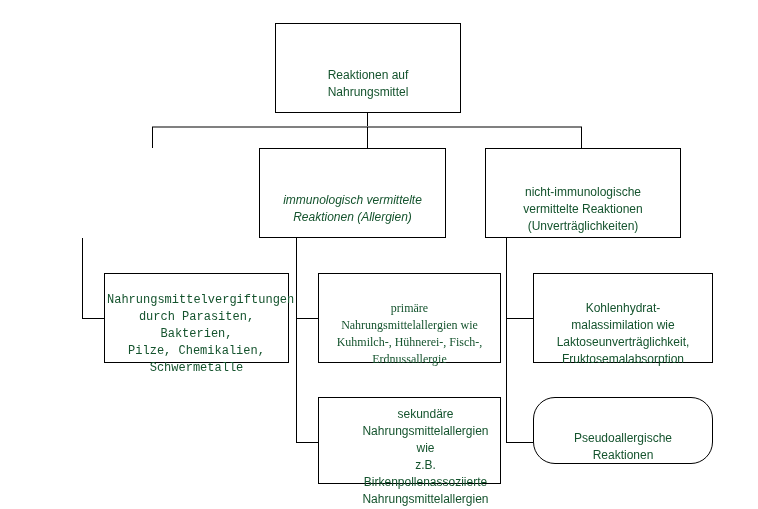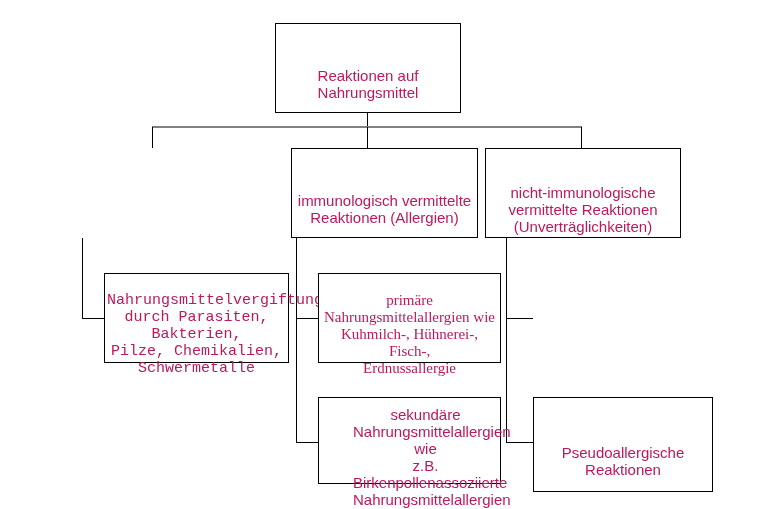--- a/index.html
+++ b/index.html
@@ -25,23 +25,23 @@
     align-items: center;
     justify-content: center;
     text-align: center;
     z-index: 2;
   }
   .node .label {
     display: block;
     width: 100%;
     padding: 0 2px;
     box-sizing: border-box;
-    font-size: 15px;
+    font-size: 12px;
     line-height: 17px;
-    color: #be185d;
+    color: #14532d;
     white-space: pre-line;
     margin-top: 32px;
   }
   .conn {
     position: absolute;
     background: #000000;
     z-index: 1;
   }
   .conn.bus {
     background: #808080;
@@ -72,21 +72,21 @@
   <div class="conn" style="left:506px; top:238px; width:1px; height:205px;"></div>
   <div class="conn" style="left:506px; top:318px; width:27px; height:1px;"></div>
   <div class="conn" style="left:506px; top:442px; width:27px; height:1px;"></div>
 
   <div class="node" style="left:275px; top:23px; width:186px; height:90px;">
     <span class="label">Reaktionen auf
 Nahrungsmittel</span>
   </div>
 
 
-  <div class="node" style="left:291px; top:148px; width:187px; height:90px;">
+  <div class="node" style="left:259px; top:148px; width:187px; height:90px;font-style:italic;">
     <span class="label">immunologisch vermittelte
 Reaktionen (Allergien)</span>
   </div>
 
   <div class="node" style="left:485px; top:148px; width:196px; height:90px;">
     <span class="label">nicht-immunologische
 vermittelte Reaktionen
 (Unverträglichkeiten)</span>
   </div>
 
@@ -97,26 +97,32 @@
 Schwermetalle</span>
   </div>
 
   <div class="node" style="left:318px; top:273px; width:183px; height:90px;font-family:Liberation Serif, serif;">
     <span class="label">primäre
 Nahrungsmittelallergien wie
 Kuhmilch-, Hühnerei-, Fisch-,
 Erdnussallergie</span>
   </div>
 
+  <div class="node" style="left:533px; top:273px; width:180px; height:90px;">
+    <span class="label">Kohlenhydrat-
+malassimilation wie
+Laktoseunverträglichkeit,
+Fruktosemalabsorption</span>
+  </div>
 
   <div class="node" style="left:318px; top:397px; width:183px; height:87px;padding-left:32px;">
     <span class="label">sekundäre
 Nahrungsmittelallergien wie
 z.B. Birkenpollenassoziierte
 Nahrungsmittelallergien</span>
   </div>
 
-  <div class="node" style="left:533px; top:397px; width:180px; height:95px;">
+  <div class="node" style="left:533px; top:397px; width:180px; height:67px;border-radius:22px;">
     <span class="label">Pseudoallergische
 Reaktionen</span>
   </div>
 
 </div>
 
 </body></html>

